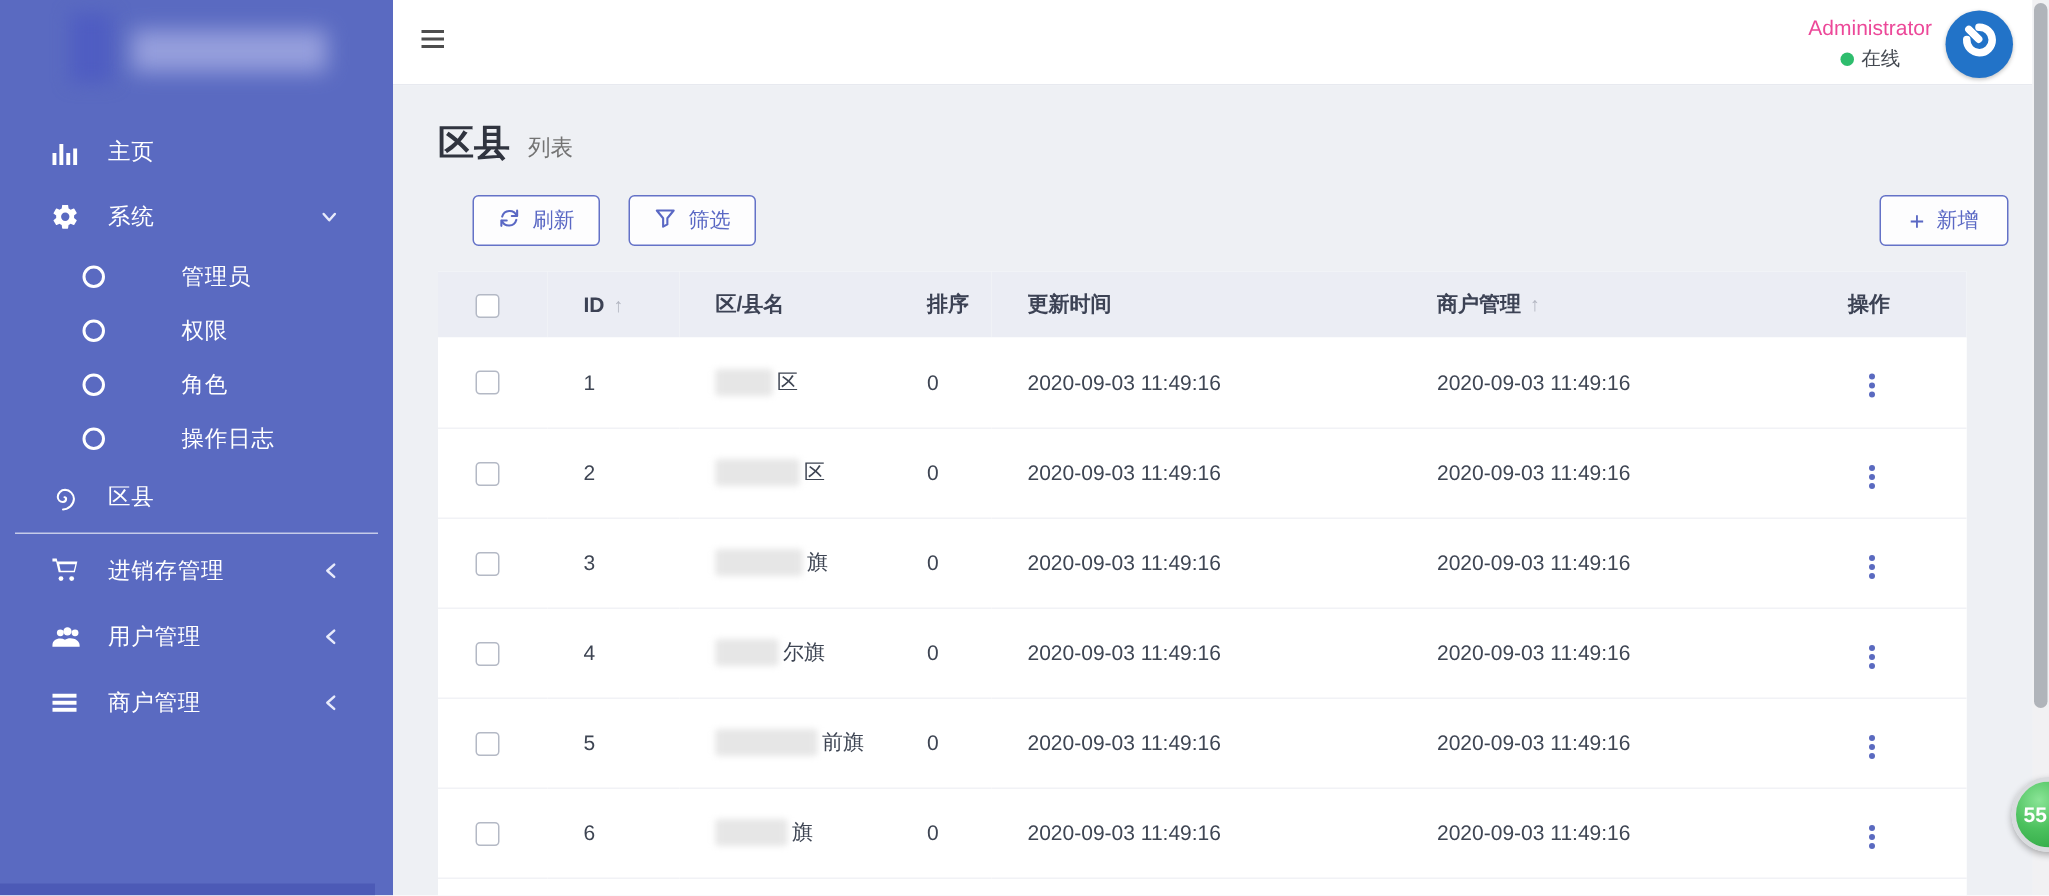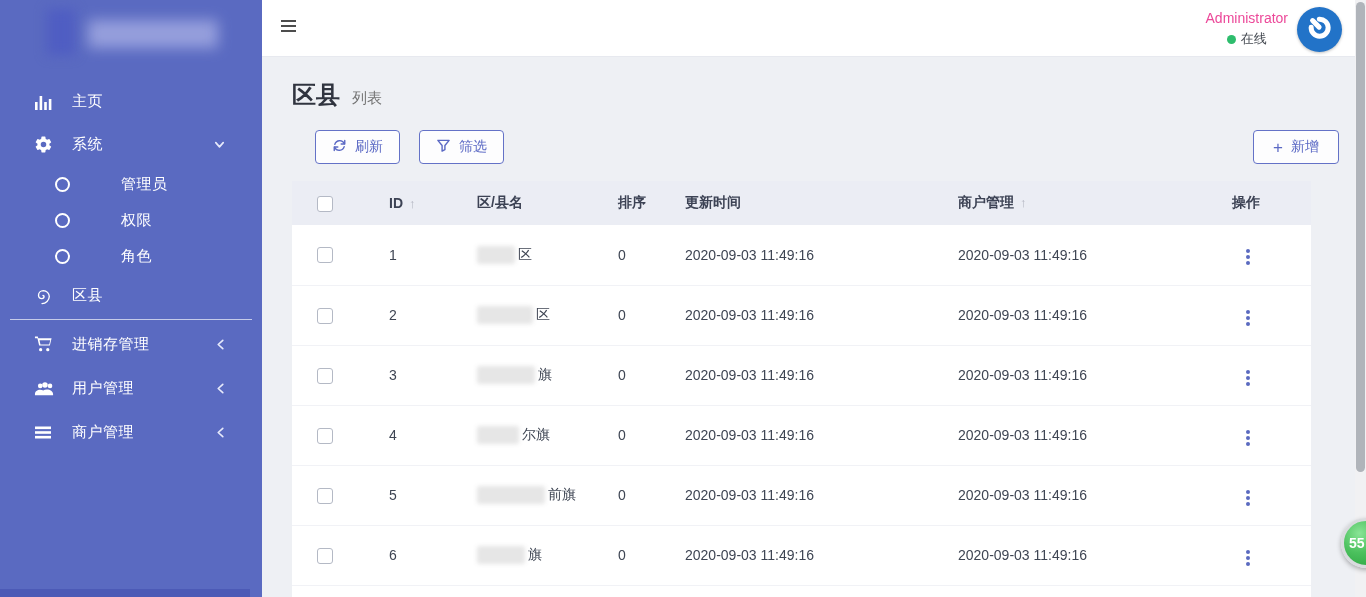--- a/index.html
+++ b/index.html
@@ -111,20 +111,24 @@
         <span class="nav-label">管理员</span>
       </div>
       <div class="nav-sub">
         <span class="ring"></span>
         <span class="nav-label">权限</span>
       </div>
       <div class="nav-sub">
         <span class="ring"></span>
         <span class="nav-label">角色</span>
       </div>
+      <div class="nav-sub">
+        <span class="ring"></span>
+        <span class="nav-label">操作日志</span>
+      </div>
 
       <div class="nav-item">
         <span class="nav-ico">
           <svg width="18" height="19" viewBox="0 0 20 20">
               <path fill="none" stroke="#fff" stroke-width="1.5" stroke-linecap="round" d="M10 10a1.2 1.2 0 0 1 1.2 1.2A2.4 2.4 0 0 1 8.8 13.5 3.9 3.9 0 0 1 5 9.8 5.4 5.4 0 0 1 10.4 4.5 6.9 6.9 0 0 1 17 11.2 8.2 8.2 0 0 1 8.9 19"></path>
             </svg>
         </span>
         <span class="nav-label">区县</span>
       </div>
 

